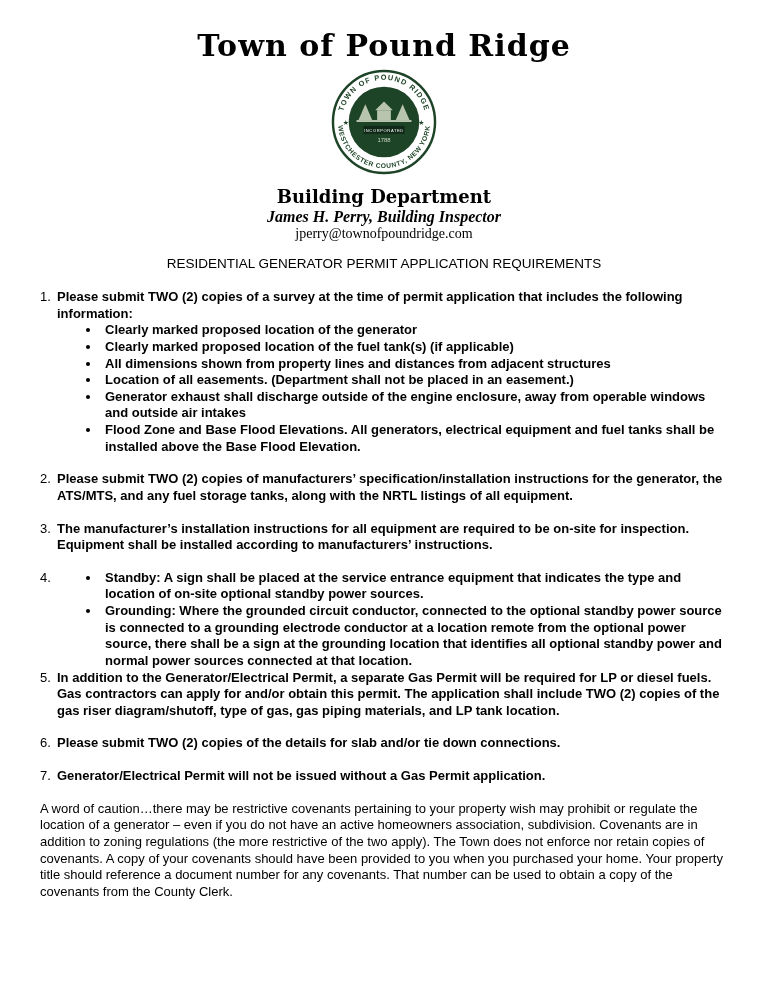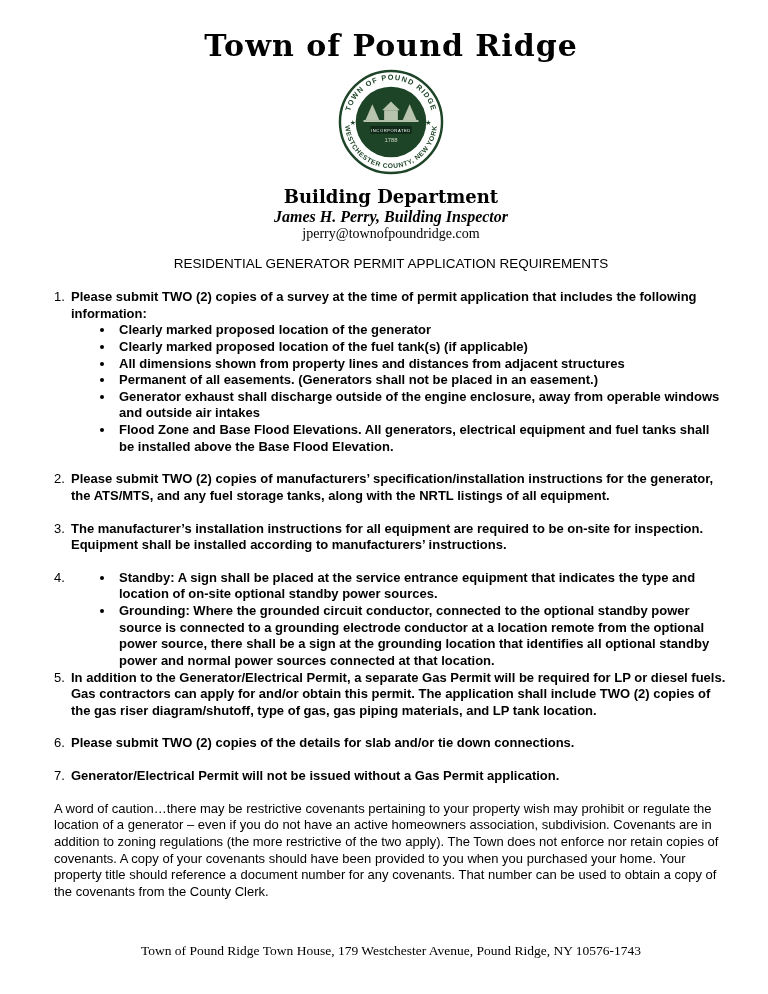--- a/index.html
+++ b/index.html
@@ -8,21 +8,21 @@
     width: 768px;
     min-height: 994px;
     margin: 0 auto;
     font-family: "Liberation Sans", sans-serif;
     font-size: 13px;
     color: #000000;
   }
   .page {
     width: 768px;
     min-height: 994px;
-    padding: 28px 40px 10px 54px;
+    padding: 28px 40px 10px 40px;
     background: #ffffff;
   }
   .town-title {
     text-align: center;
     font-family: "DejaVu Serif", serif;
     font-weight: bold;
     font-size: 30px;
     letter-spacing: 1px;
     margin-bottom: 6px;
   }
@@ -121,21 +121,21 @@
   <div class="doc-title">RESIDENTIAL GENERATOR PERMIT APPLICATION REQUIREMENTS</div>
 
   <div class="item">
     <span class="num">1.</span>
     <div class="item-body">
       <div>Please submit TWO (2) copies of a survey at the time of permit application that includes the following information:</div>
       <ul class="bullets">
         <li>Clearly marked proposed location of the generator</li>
         <li>Clearly marked proposed location of the fuel tank(s) (if applicable)</li>
         <li>All dimensions shown from property lines and distances from adjacent structures</li>
-        <li>Permanent of all easements. (Generators shall not be placed in an easement.)</li>
+        <li>Location of all easements. (Department shall not be placed in an easement.)</li>
         <li>Generator exhaust shall discharge outside of the engine enclosure, away from operable windows and outside air intakes</li>
         <li>Flood Zone and Base Flood Elevations. All generators, electrical equipment and fuel tanks shall be installed above the Base Flood Elevation.</li>
       </ul>
     </div>
   </div>
 
   <div class="item">
     <span class="num">2.</span>
     <div class="item-body">
       <div>Please submit TWO (2) copies of manufacturers’ specification/installation instructions for the generator, the ATS/MTS, and any fuel storage tanks, along with the NRTL listings of all equipment.</div>
@@ -176,16 +176,15 @@
   <div class="item">
     <span class="num">7.</span>
     <div class="item-body">
       <div>Generator/Electrical Permit will not be issued without a Gas Permit application.</div>
     </div>
   </div>
 
   <p class="caution">A word of caution…there may be restrictive covenants pertaining to your property wish may prohibit or regulate the location of a generator – even if you do not have an active homeowners association, subdivision. Covenants are in addition to zoning regulations (the more restrictive of the two apply). The Town does not enforce nor retain copies of covenants. A copy of your covenants should have been provided to you when you purchased your home. Your property title should reference a document number for any covenants. That number can be used to obtain a copy of the covenants from the County Clerk.</p>
 
   <div class="footer">
-    <div>Town of Pound Ridge Town House, 179 Westchester Avenue, Pound Ridge, NY  10576-1743</div>
   </div>
 
 </div>
 
 </body></html>

